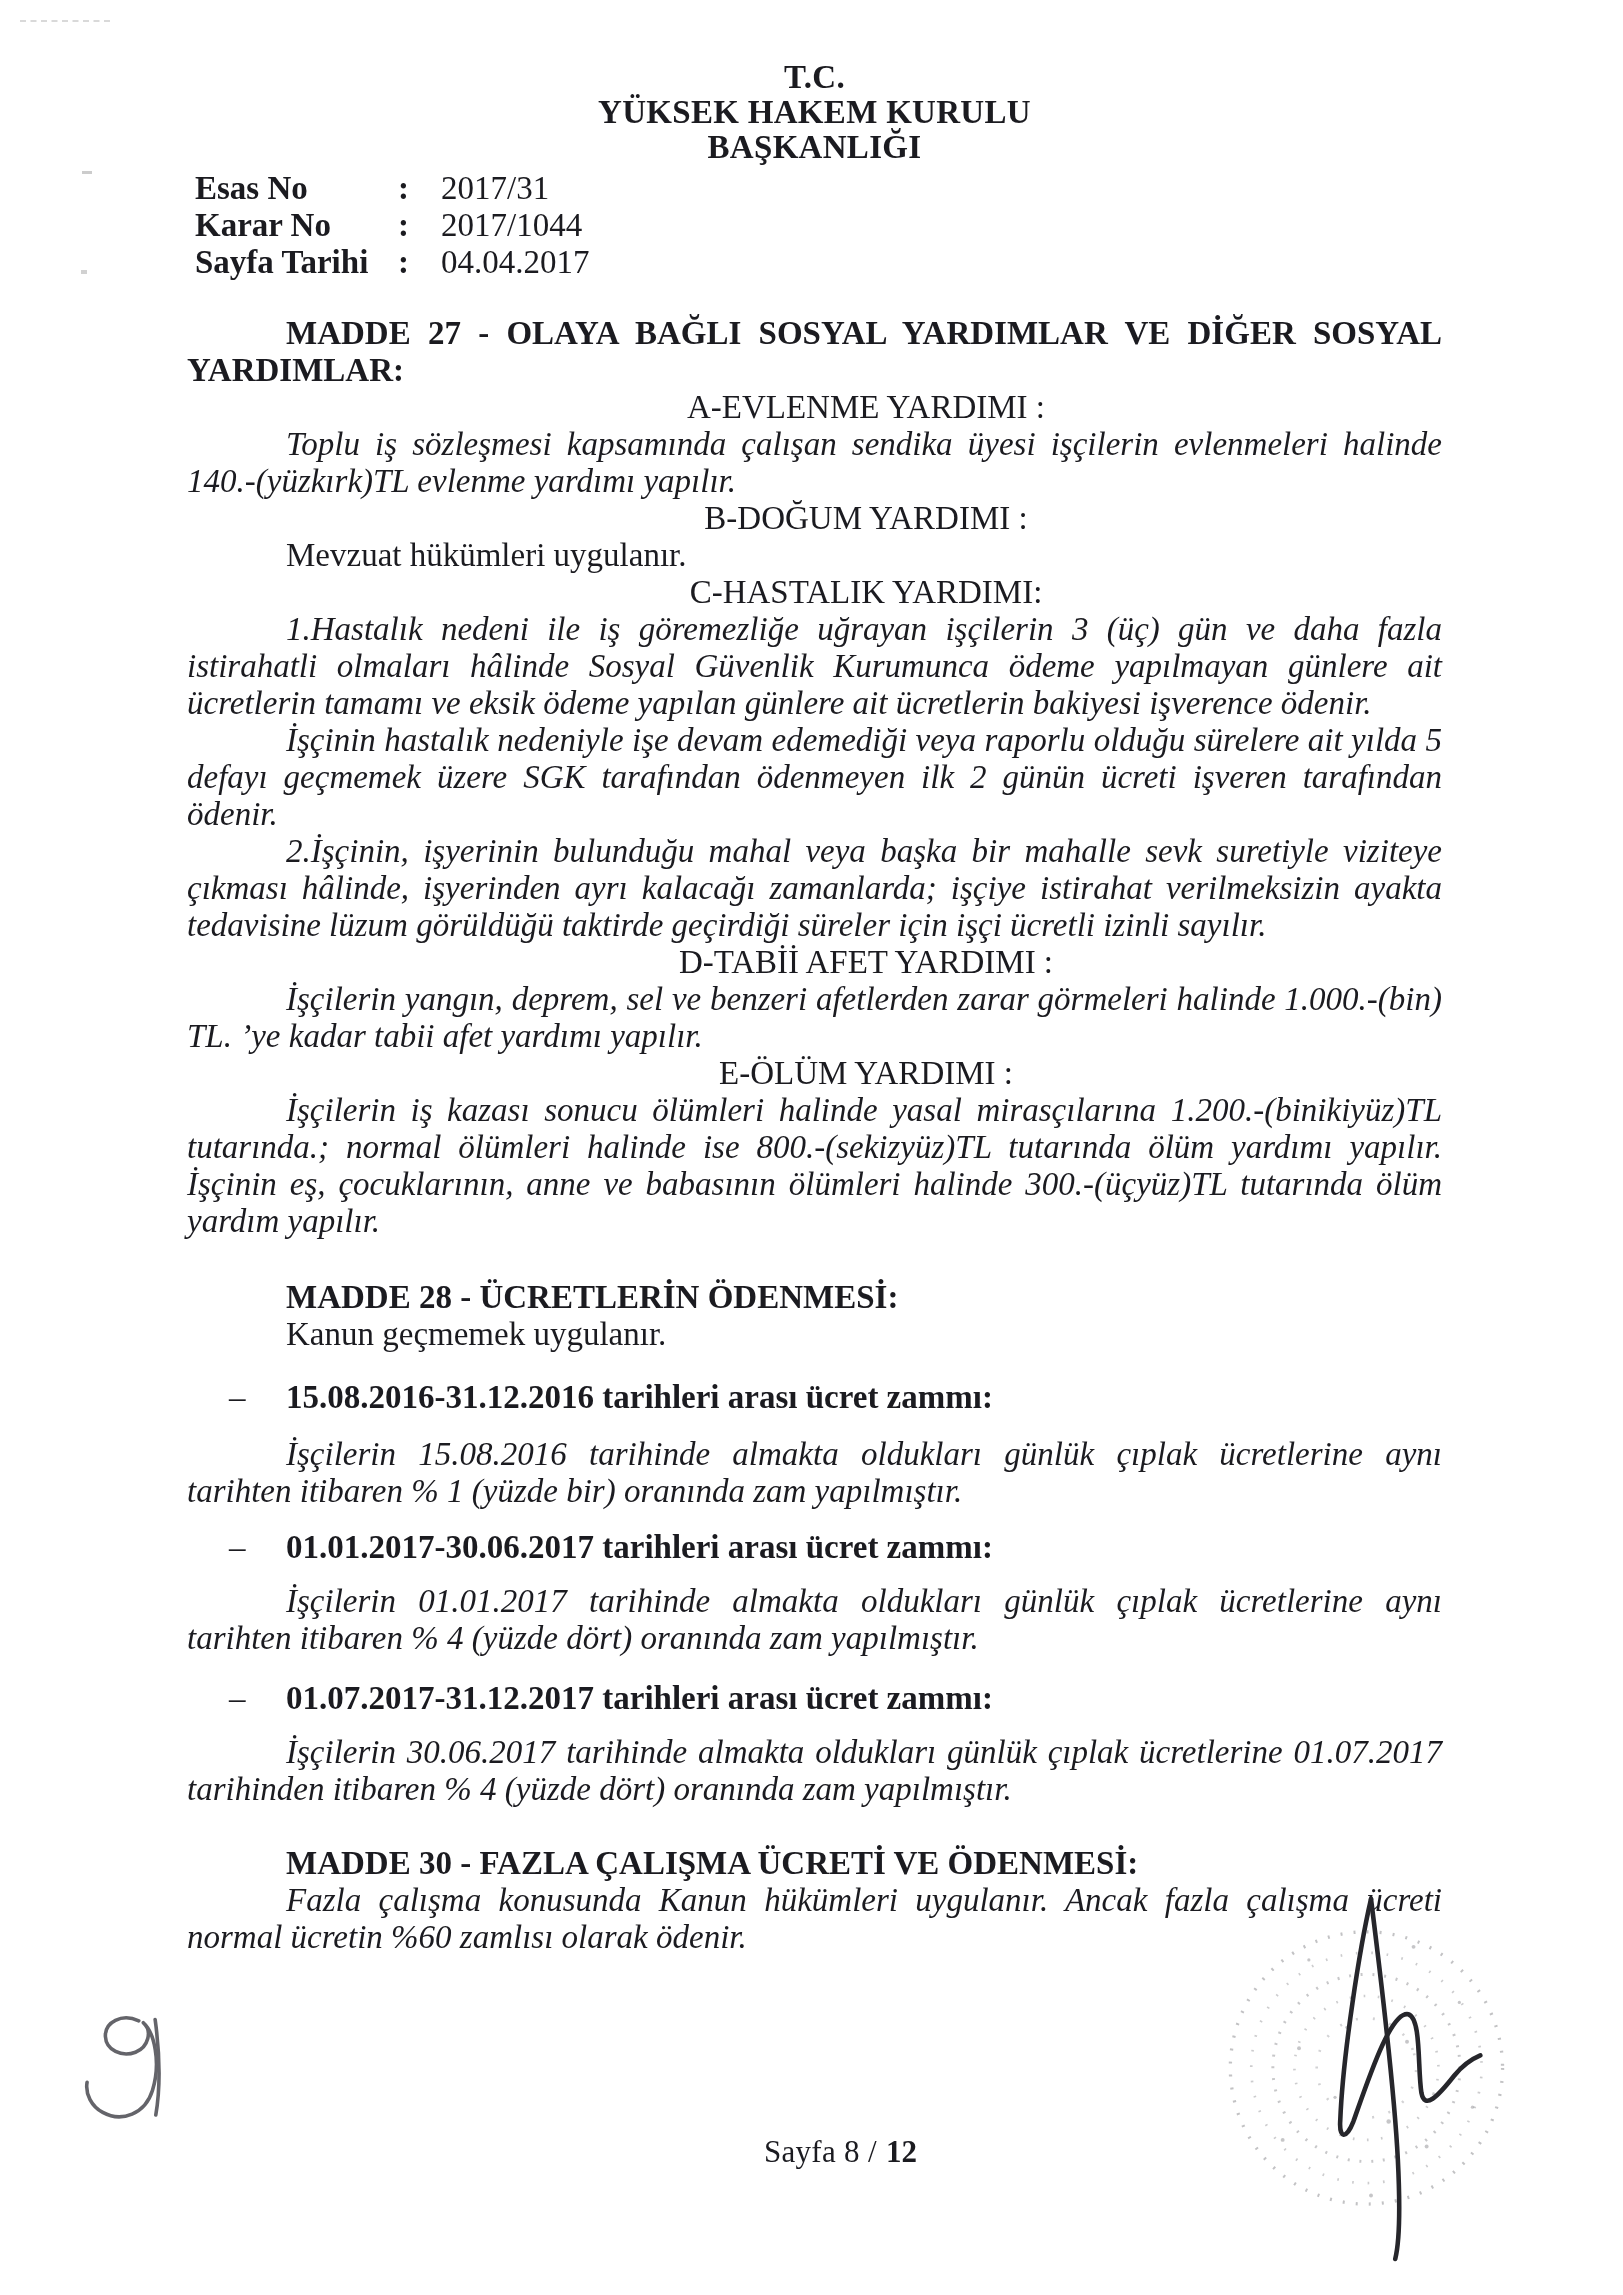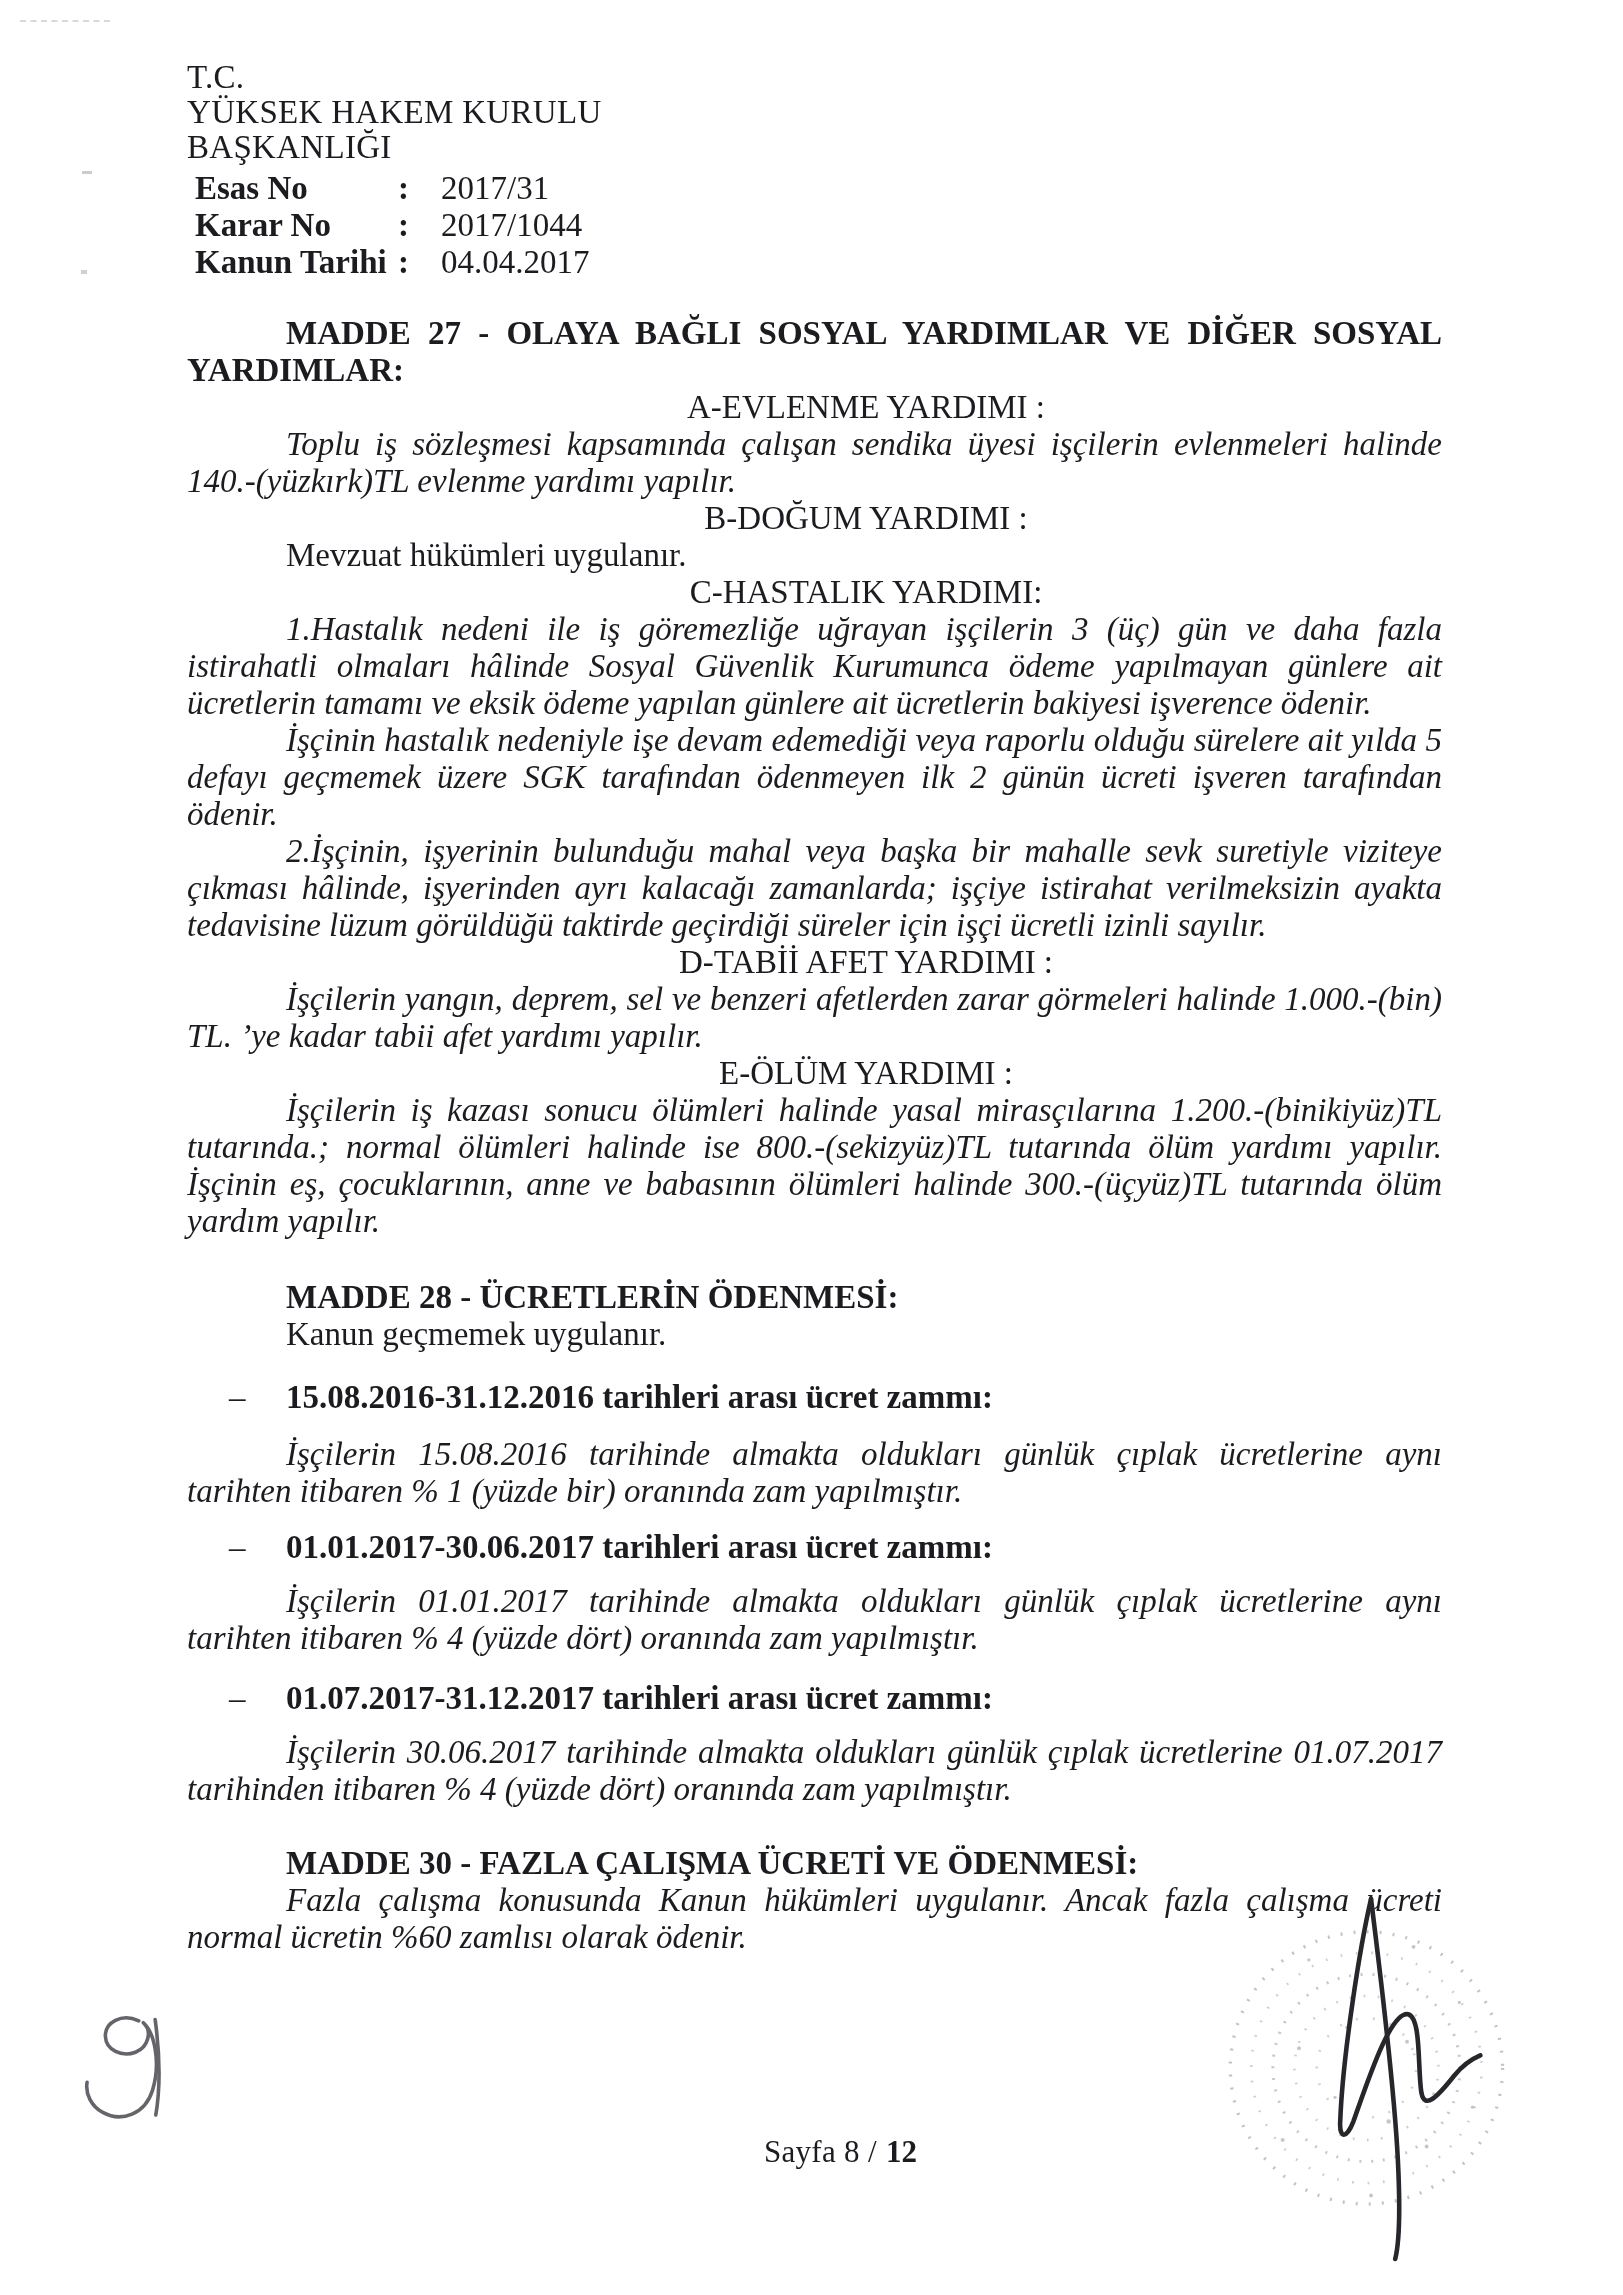--- a/index.html
+++ b/index.html
@@ -9,21 +9,21 @@
     height: 2295px;
     background: #ffffff;
     color: #1b1b20;
     font-family: "Liberation Serif", "DejaVu Serif", serif;
     font-size: 33px;
     line-height: 37px;
     overflow: hidden;
   }
   .content { position: absolute; left: 187px; top: 60px; width: 1255px; }
 
-  .hdr { font-weight: normal; line-height: 35px; letter-spacing: 0.3px; }
+  .hdr { text-align: center; font-weight: bold; line-height: 35px; letter-spacing: 0.3px; }
 
   .case { margin-top: 5.2px; margin-left: 8px; }
   .ci-row { display: flex; }
   .ci-label { width: 203px; font-weight: bold; }
   .ci-colon { width: 43px; font-weight: bold; }
   .ci-value { }
 
   .hd { font-weight: bold; text-indent: 99px; text-align: justify; }
   .hd .l1 { display: block; text-align: justify; text-align-last: justify; text-indent: 99px; }
   .hd .l2 { display: block; text-indent: 0; text-align-last: left; }
@@ -80,21 +80,21 @@
         <span class="ci-label">Esas No</span>
         <span class="ci-colon">:</span>
         <span class="ci-value">2017/31</span>
       </div>
       <div class="ci-row">
         <span class="ci-label">Karar No</span>
         <span class="ci-colon">:</span>
         <span class="ci-value">2017/1044</span>
       </div>
       <div class="ci-row">
-        <span class="ci-label">Kanun Tarihi</span>
+        <span class="ci-label">Sayfa Tarihi</span>
         <span class="ci-colon">:</span>
         <span class="ci-value">04.04.2017</span>
       </div>
     </div>
 
     <div class="hd g52">
       <span class="l1">MADDE 27 - OLAYA BAĞLI SOSYAL YARDIMLAR VE DİĞER SOSYAL</span>
       <span class="l2">YARDIMLAR:</span>
     </div>
 

